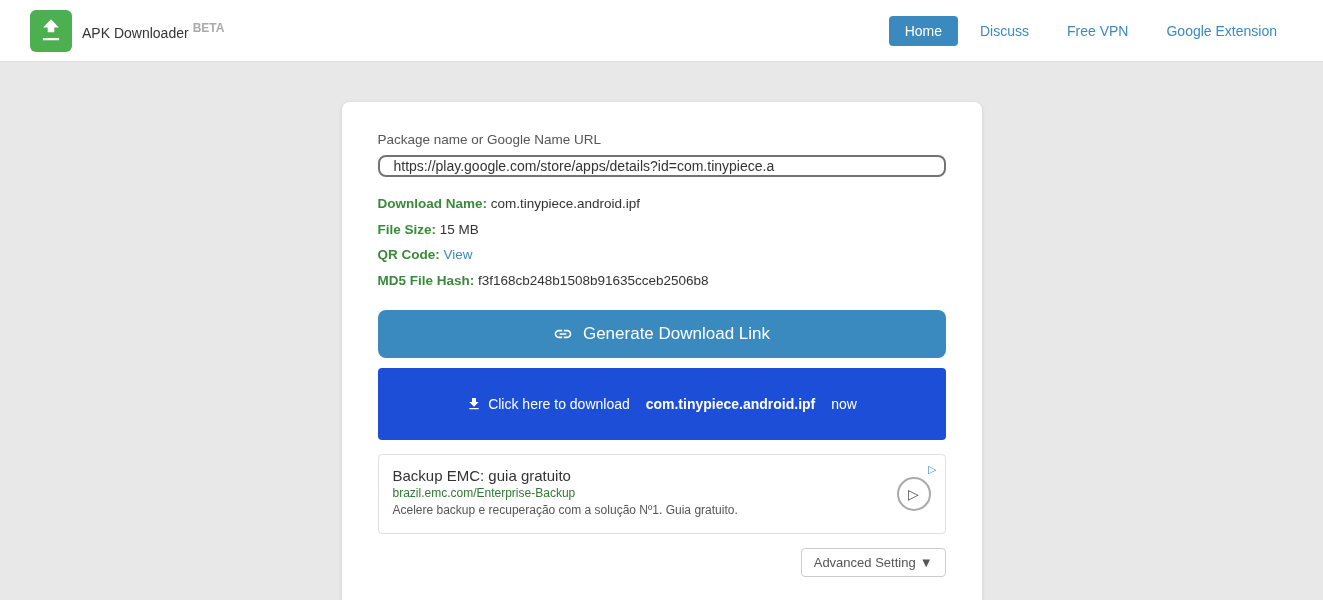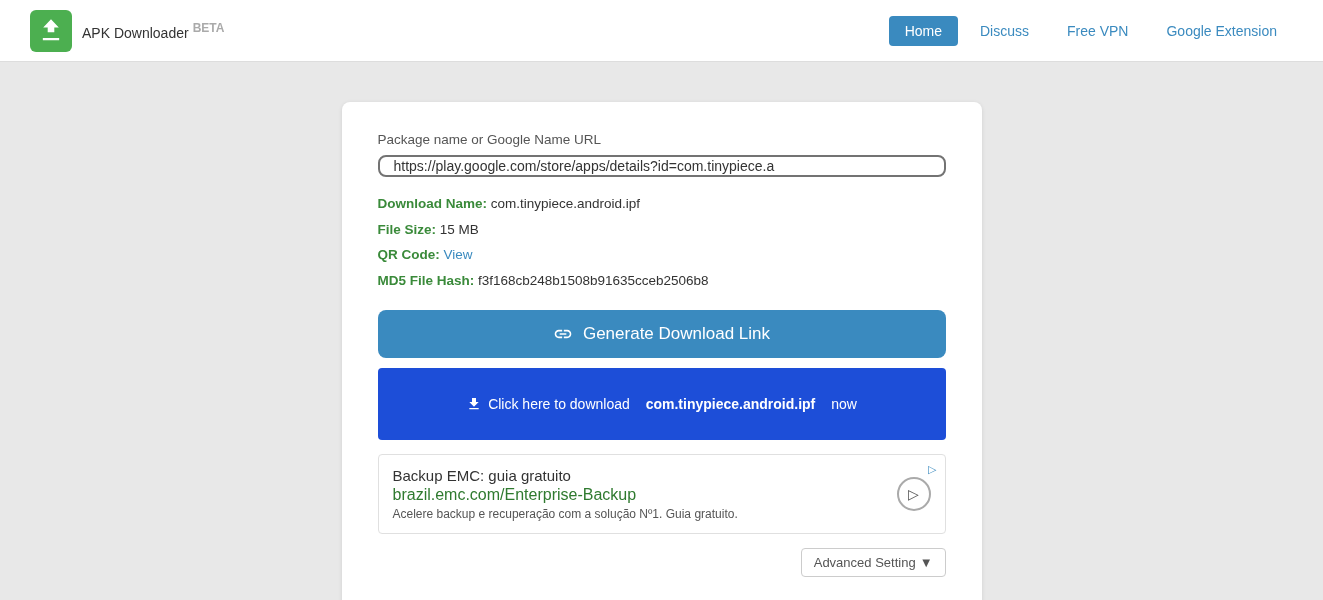--- a/index.html
+++ b/index.html
@@ -143,21 +143,21 @@
       min-height: 80px;
     }
     #ad-badge {
       position: absolute;
       top: 8px;
       right: 8px;
       color: #3a8abf;
       font-size: 11px;
     }
     #ad-title { font-size: 15px; color: #333; margin-bottom: 2px; }
-    #ad-link { color: #2f7a2f; font-size: 16px; margin-bottom: 3px; }
+    #ad-link { color: #2f7a2f; font-size: 12px; margin-bottom: 3px; }
     #ad-desc { font-size: 12px; color: #555; }
     #ad-arrow {
       position: absolute;
       right: 14px;
       top: 50%;
       transform: translateY(-50%);
       width: 34px;
       height: 34px;
       border: 2px solid #aaa;
       border-radius: 50%;

